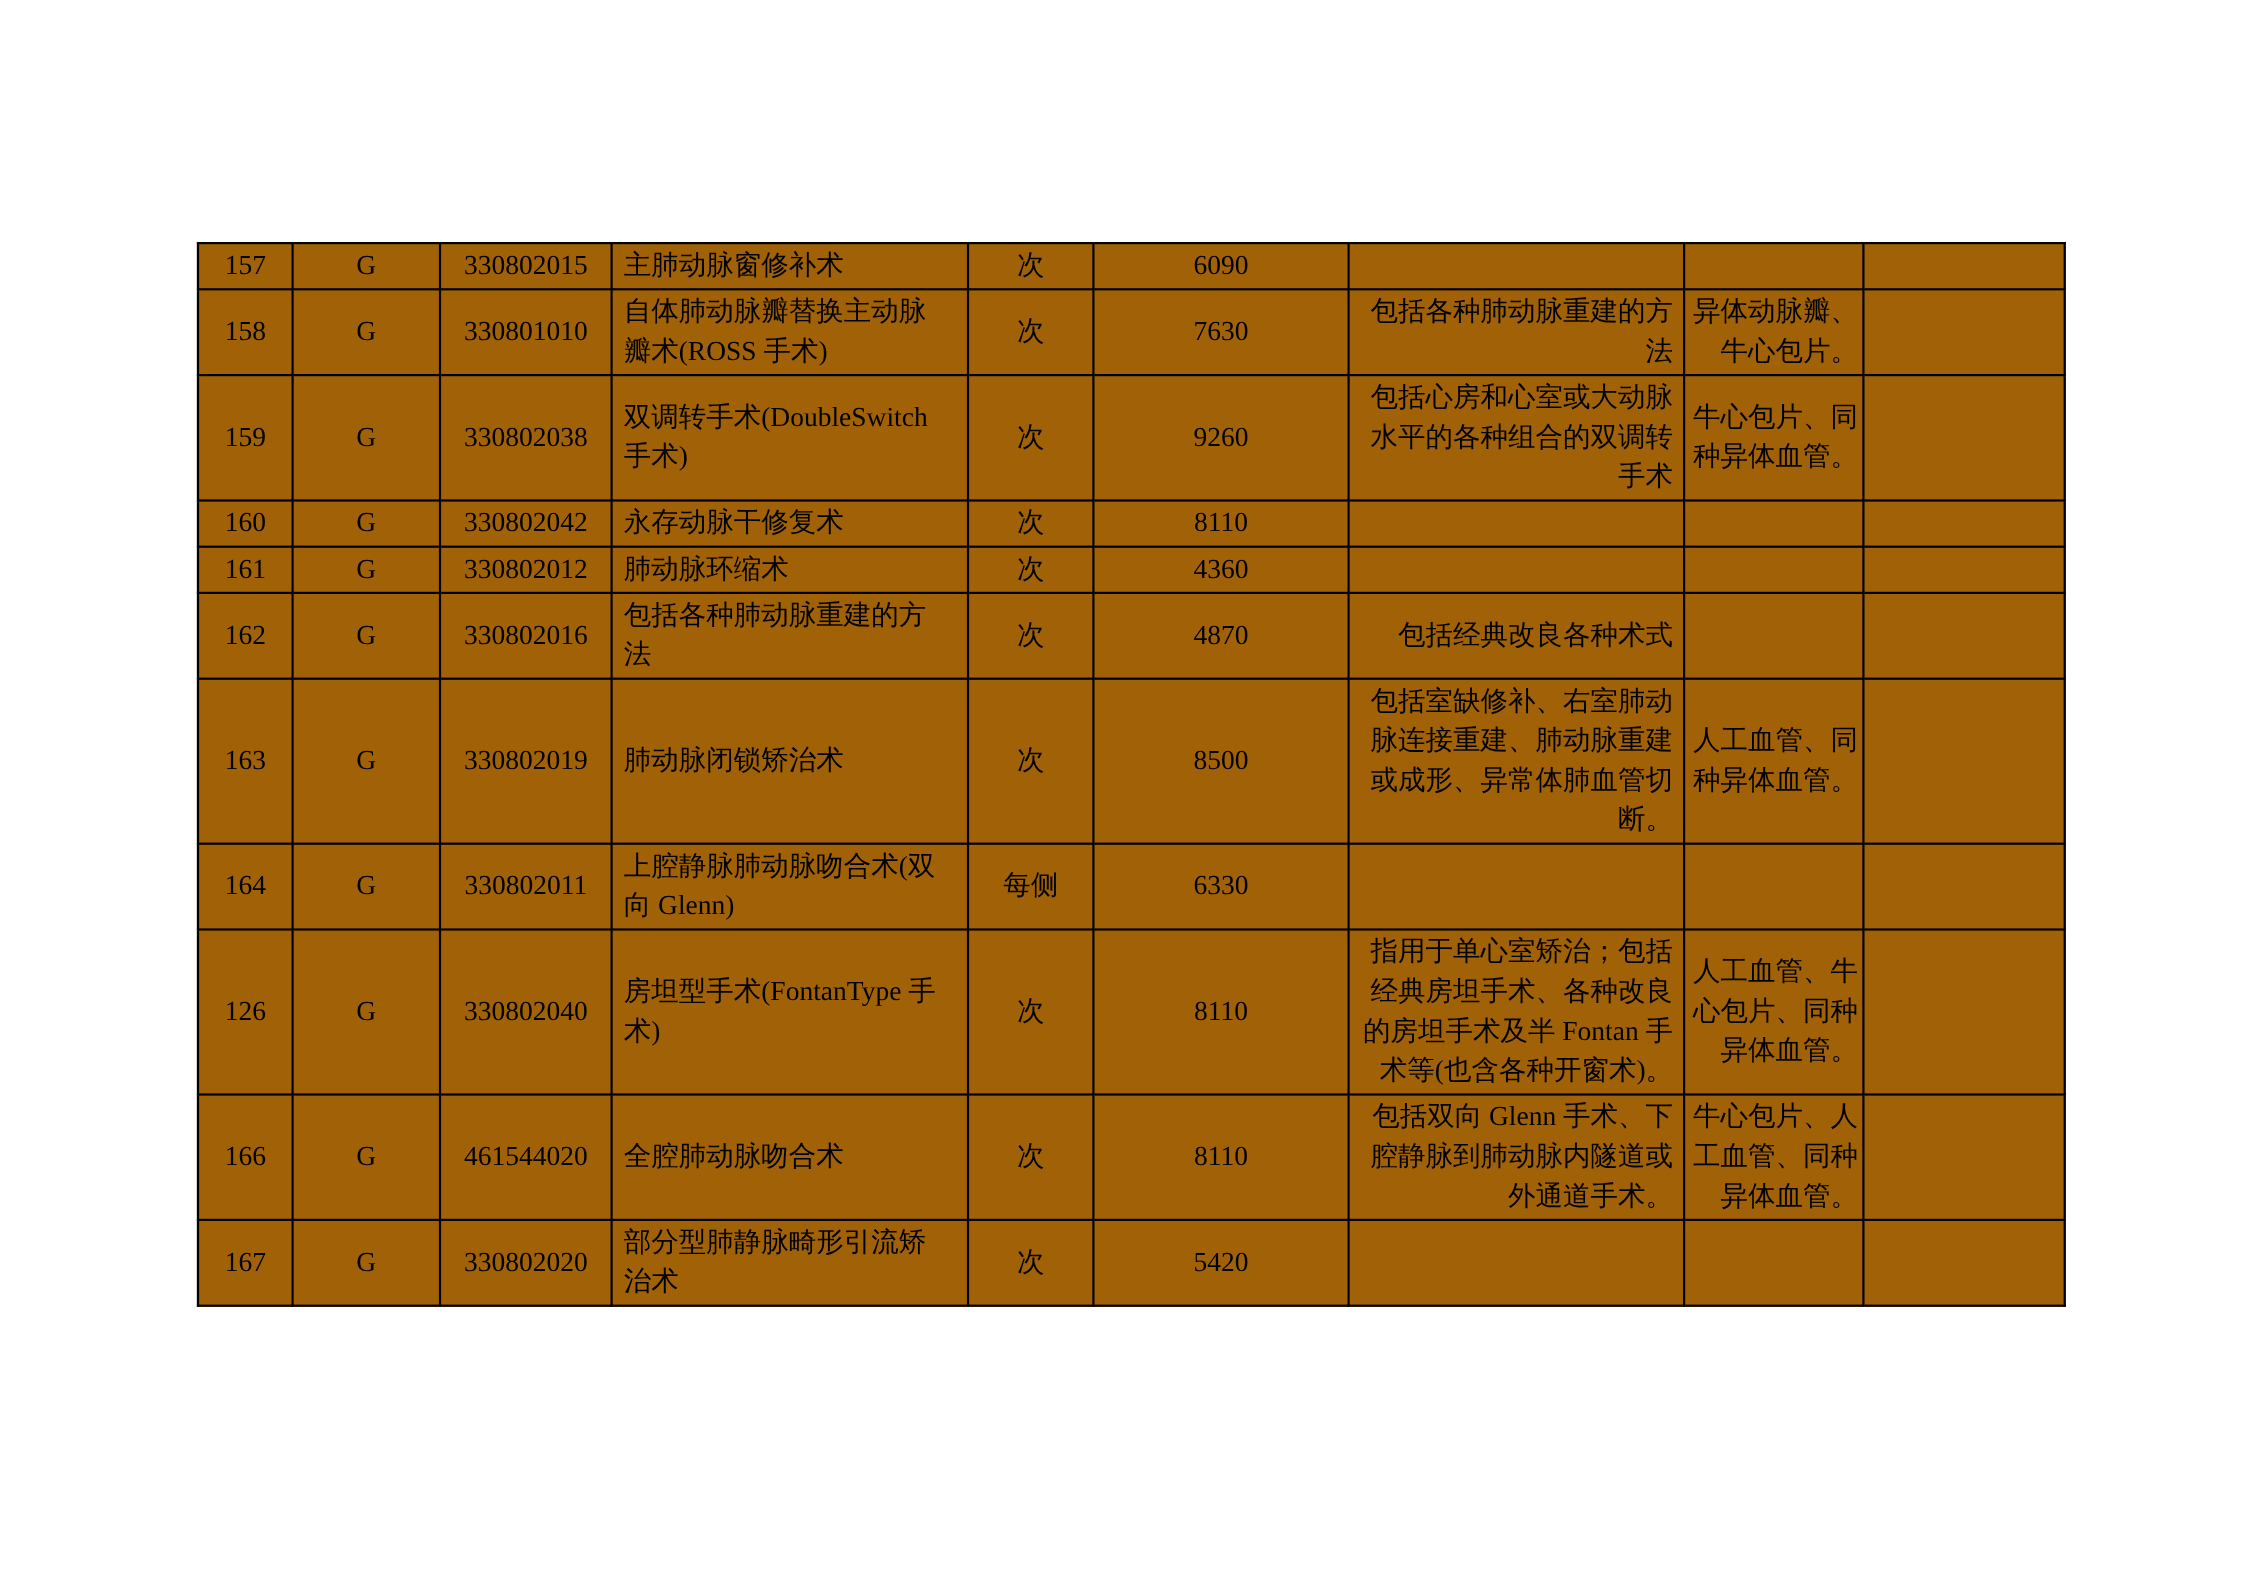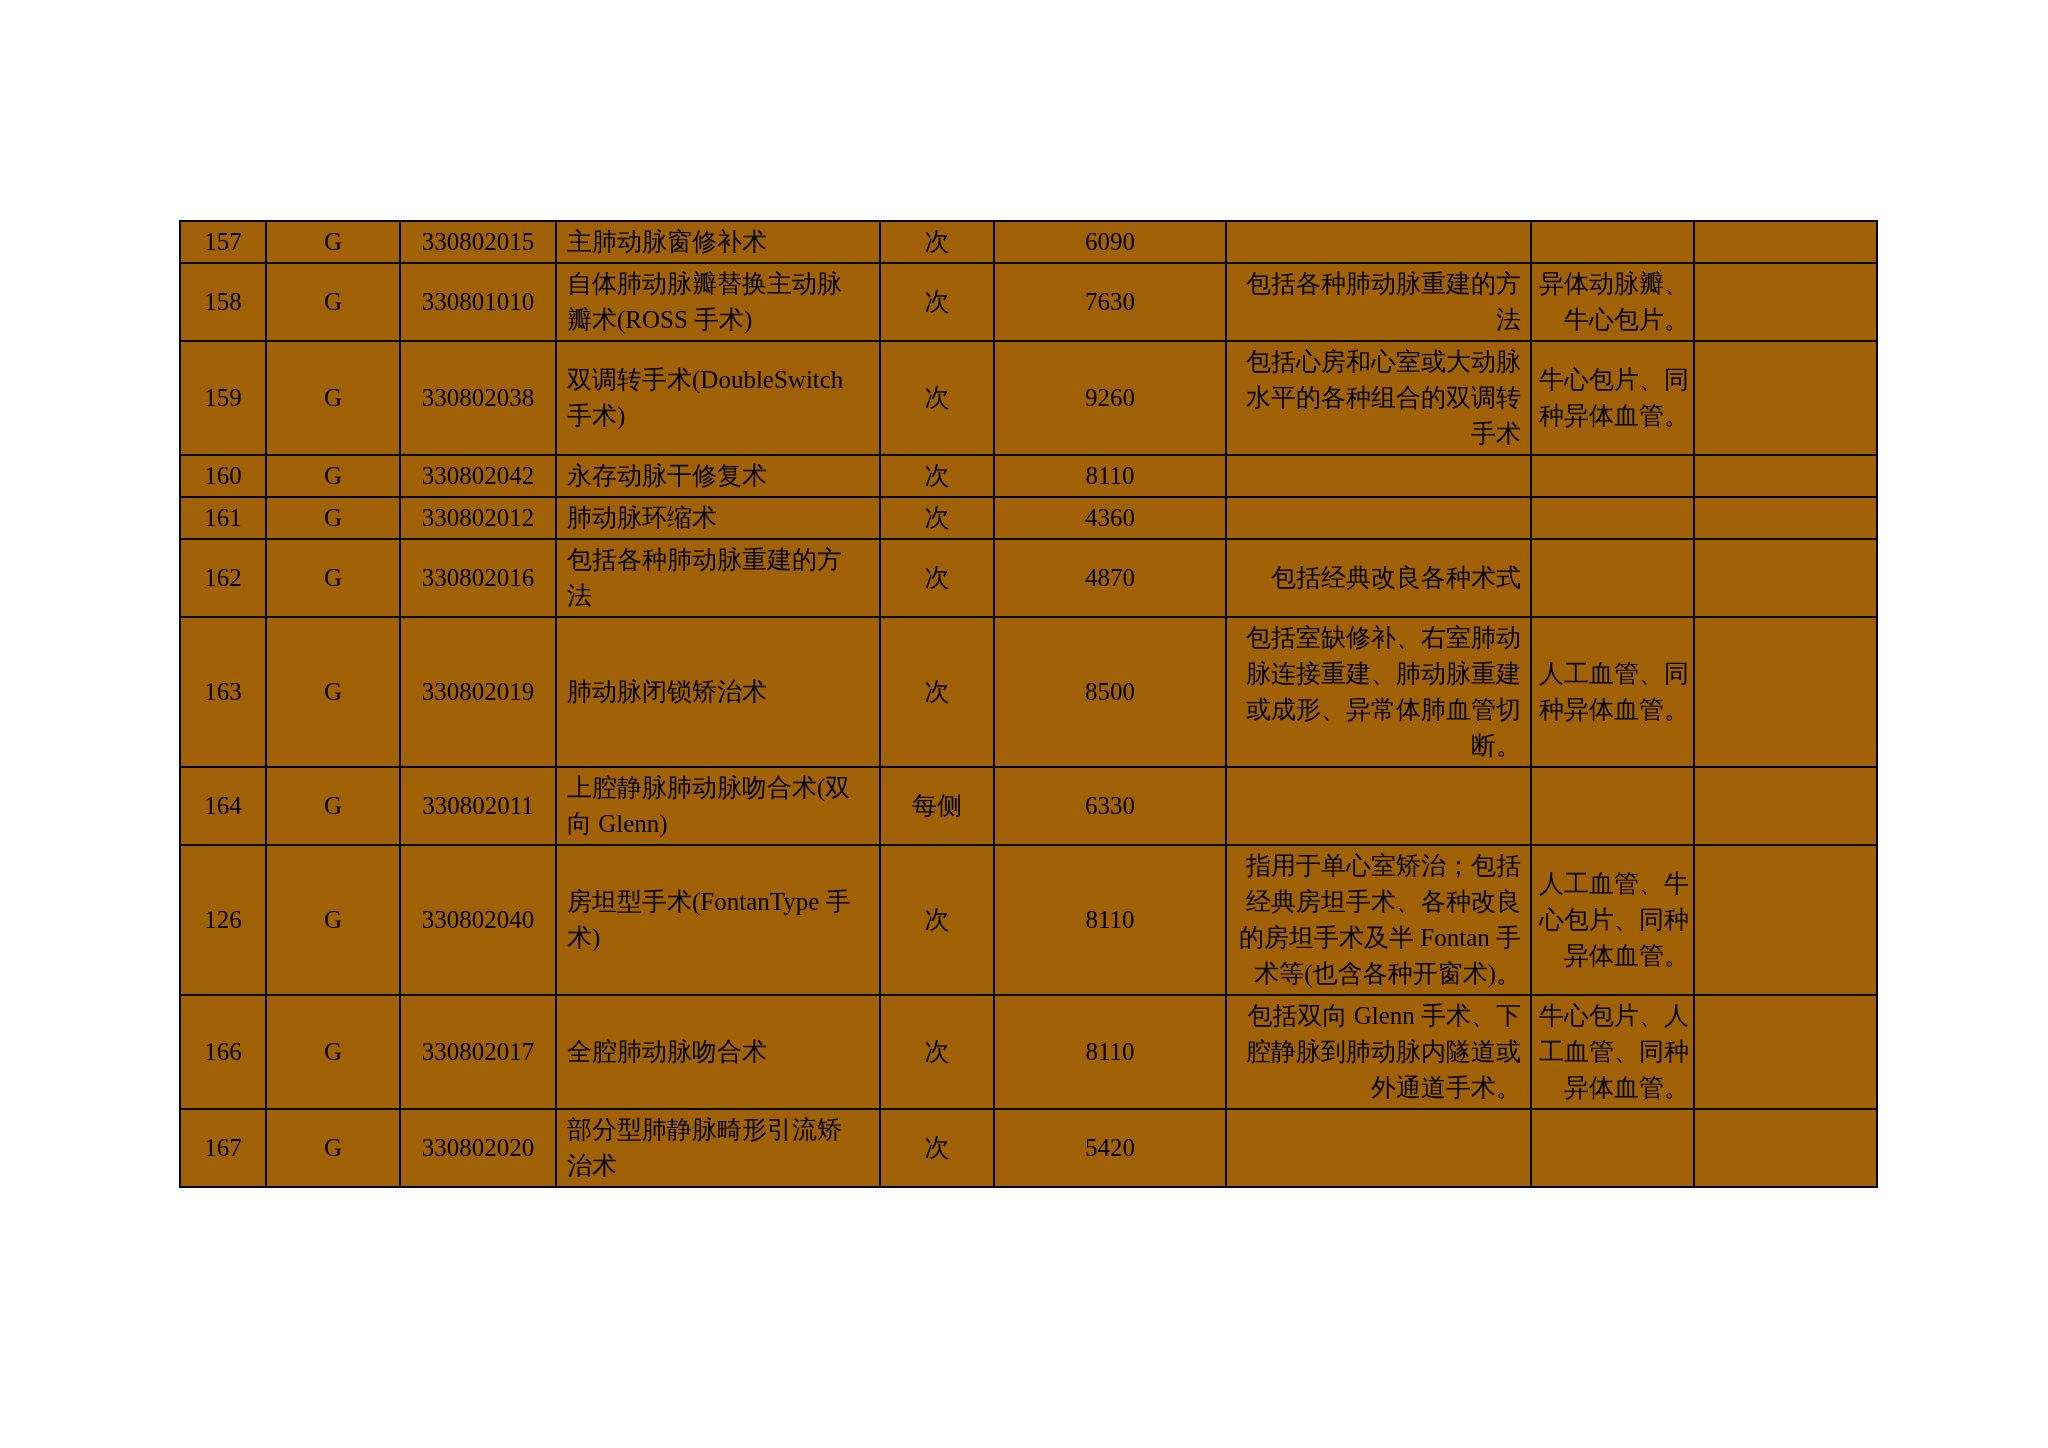--- a/index.html
+++ b/index.html
@@ -174,21 +174,21 @@
           <td class="col-name">房坦型手术(FontanType 手术)</td>
           <td class="col-unit">次</td>
           <td class="col-price">8110</td>
           <td class="col-note">指用于单心室矫治；包括经典房坦手术、各种改良的房坦手术及半 Fontan 手术等(也含各种开窗术)。</td>
           <td class="col-materials">人工血管、牛心包片、同种异体血管。</td>
           <td class="col-extra"></td>
         </tr>
         <tr>
           <td class="col-index">166</td>
           <td class="col-category">G</td>
-          <td class="col-code">330802017</td>
+          <td class="col-code">461544020</td>
           <td class="col-name">全腔肺动脉吻合术</td>
           <td class="col-unit">次</td>
           <td class="col-price">8110</td>
           <td class="col-note">包括双向 Glenn 手术、下腔静脉到肺动脉内隧道或外通道手术。</td>
           <td class="col-materials">牛心包片、人工血管、同种异体血管。</td>
           <td class="col-extra"></td>
         </tr>
         <tr>
           <td class="col-index">167</td>
           <td class="col-category">G</td>

